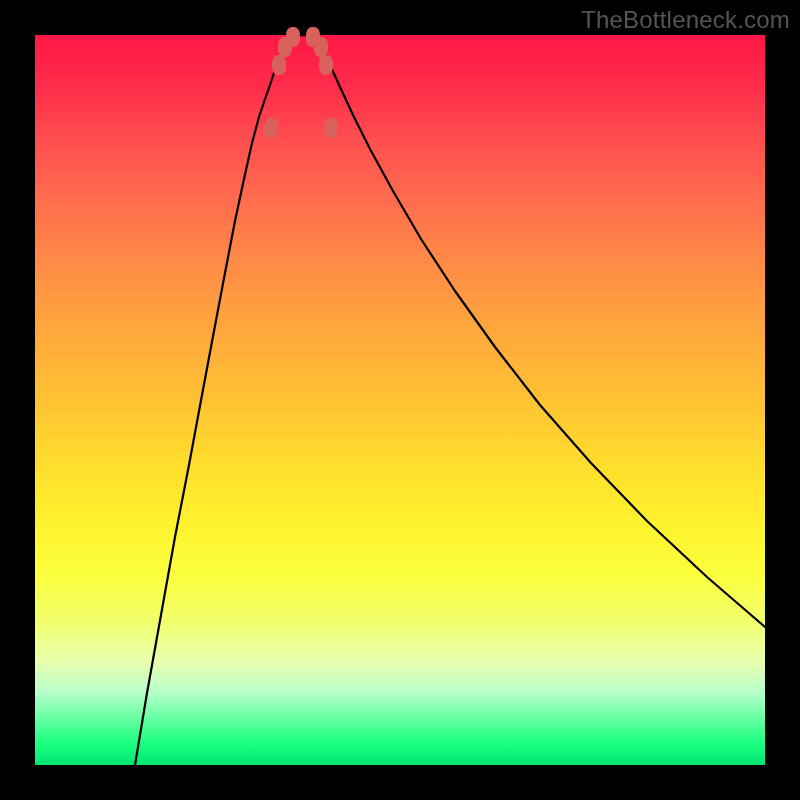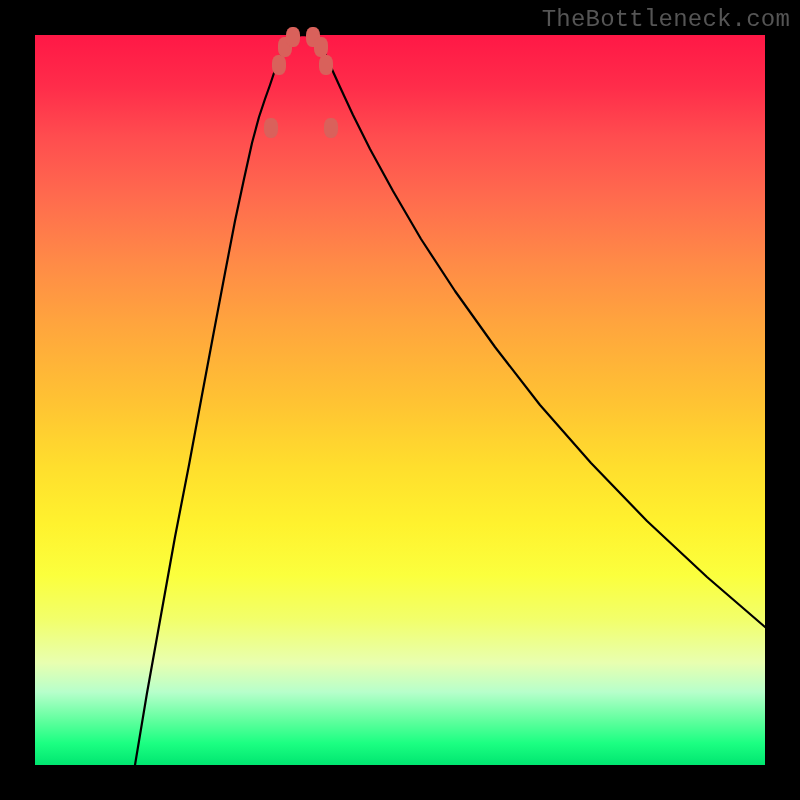--- a/index.html
+++ b/index.html
@@ -45,21 +45,20 @@
     );
   }
   .watermark {
     position: absolute;
     top: 6px;
     right: 10px;
     color: #555;
     font-size: 24px;
     font-weight: 500;
     letter-spacing: 0.2px;
-    font-family: Liberation Mono, monospace;
   }
   svg.overlay {
     position: absolute;
     left: 35px;
     top: 35px;
     width: 730px;
     height: 730px;
     overflow: visible;
   }
 </style>

